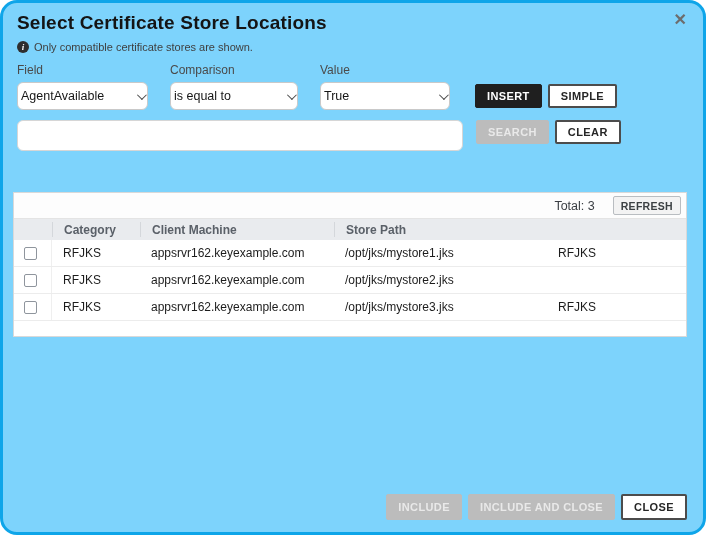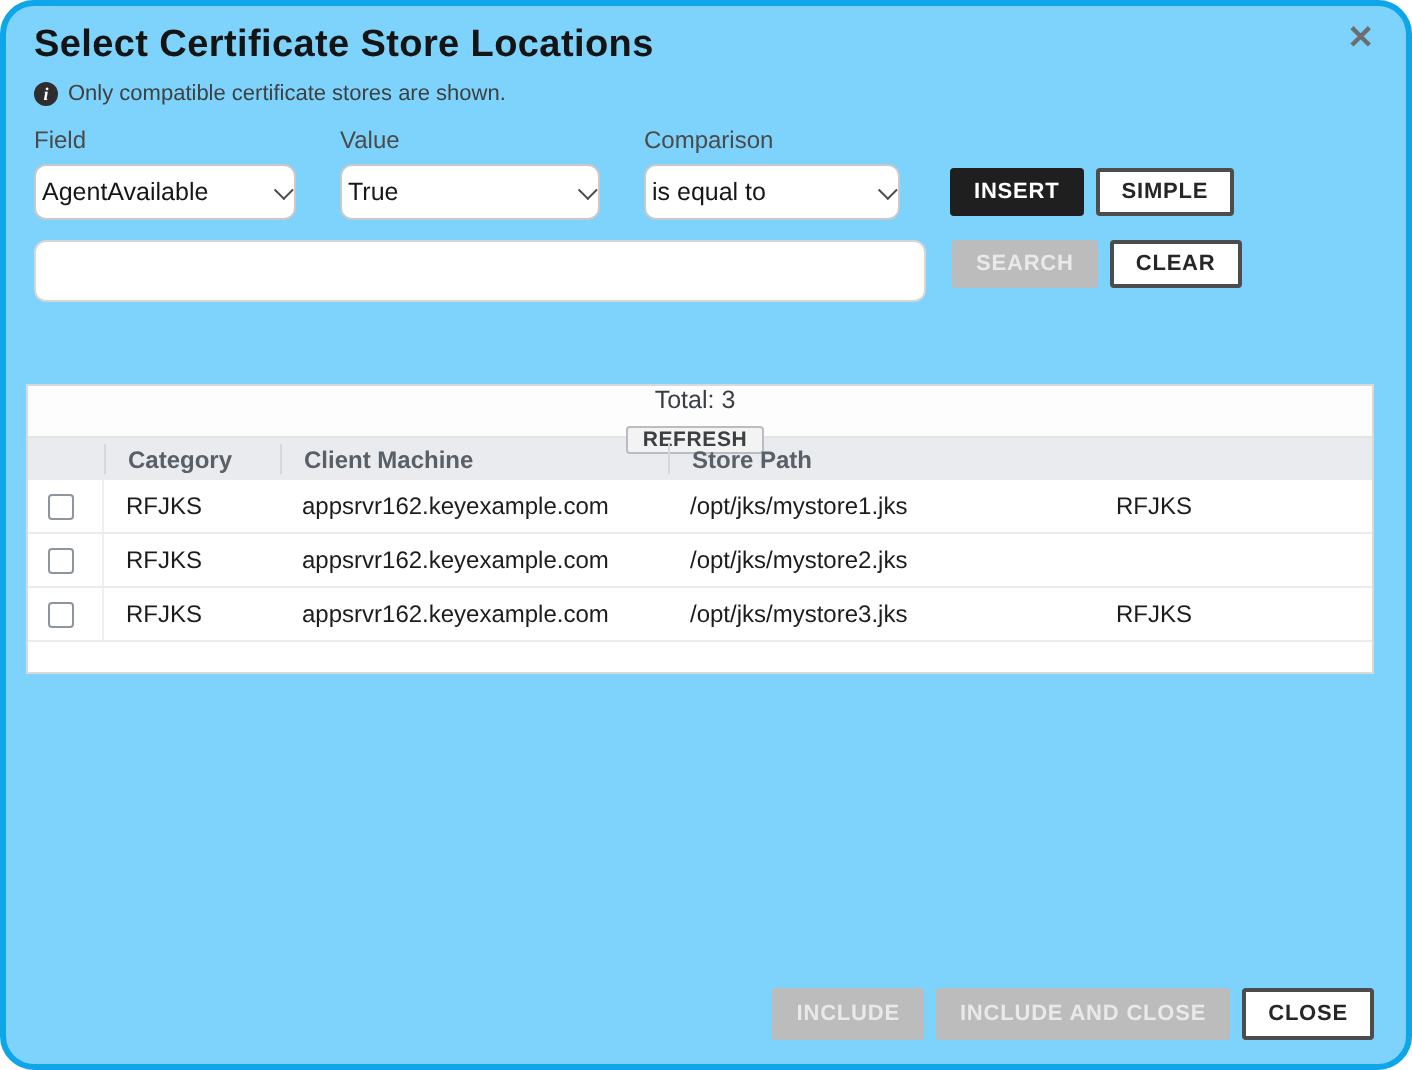--- a/index.html
+++ b/index.html
@@ -77,24 +77,23 @@
     font-family:"Liberation Sans", sans-serif; outline:none;
   }
   .search-btns { display:flex; gap:6px; margin-left:13px; margin-top:0px; }
   
   .table-box {
     margin:41px 16px 0 10px;
     border:1px solid #d9d9d9;
     background:#fff;
   }
   .table-toolbar {
-    height:26px; display:flex; align-items:center; 
-    gap:6px; padding-right:5px; background:#fdfdfd;
+    height:26px; display:flex; align-items:center; justify-content:flex-end;
+    gap:18px; padding-right:5px; background:#fdfdfd;
     border-bottom:1px solid #e4e4e4;
-    flex-direction:column;
   }
   .total-label { font-size:12.5px; color:#3a3e43; }
   .refresh-btn {
     height:19px; display:inline-flex; align-items:center;
     padding:0 7px; font-size:10.5px; font-weight:600; letter-spacing:.3px;
     color:#3c4043; background:#f3f3f3; border:1px solid #b9bdc1;
     border-radius:2px; cursor:pointer;
   }
   .grid-row {
     display:grid;
@@ -139,30 +138,30 @@
 
   <div class="filter-row">
     <div class="sel-group">
       <span class="sel-label">Field</span>
       <div class="selectbox w-field">
         <span>AgentAvailable</span>
         <span class="chev"></span>
       </div>
     </div>
     <div class="sel-group">
+      <span class="sel-label">Comparison</span>
+      <div class="selectbox w-comp">
+        <span>is equal to</span>
+        <span class="chev"></span>
+      </div>
+    </div>
+    <div class="sel-group">
       <span class="sel-label">Value</span>
       <div class="selectbox w-value">
         <span>True</span>
-        <span class="chev"></span>
-      </div>
-    </div>
-    <div class="sel-group">
-      <span class="sel-label">Comparison</span>
-      <div class="selectbox w-comp">
-        <span>is equal to</span>
         <span class="chev"></span>
       </div>
     </div>
     <div class="filter-btns">
       <button class="btn btn-dark">INSERT</button>
       <button class="btn btn-outline">SIMPLE</button>
     </div>
   </div>
 
   <div class="search-row">

